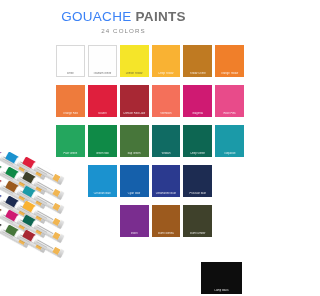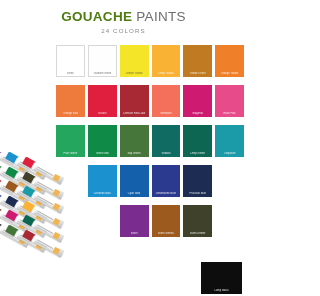--- a/index.html
+++ b/index.html
@@ -24,26 +24,26 @@
     width: 247px;
     text-align: center;
   }
   #title-line {
     font-size: 13.5px;
     letter-spacing: 0.3px;
     line-height: 15px;
     white-space: nowrap;
   }
   #title-bold {
+    font-weight: normal;
+    color: #3b82f6;
+    margin-top: 32px;
+  }
+  #title-light {
     font-weight: bold;
-    color: #4d7c0f;
-    margin-top: 32px;
-  }
-  #title-light {
-    font-weight: normal;
     color: #6e6e6e;
   }
   #subtitle {
     margin-top: 3px;
     font-size: 6.2px;
     letter-spacing: 1.1px;
     color: #8a8a8a;
     line-height: 8px;
   }
 

